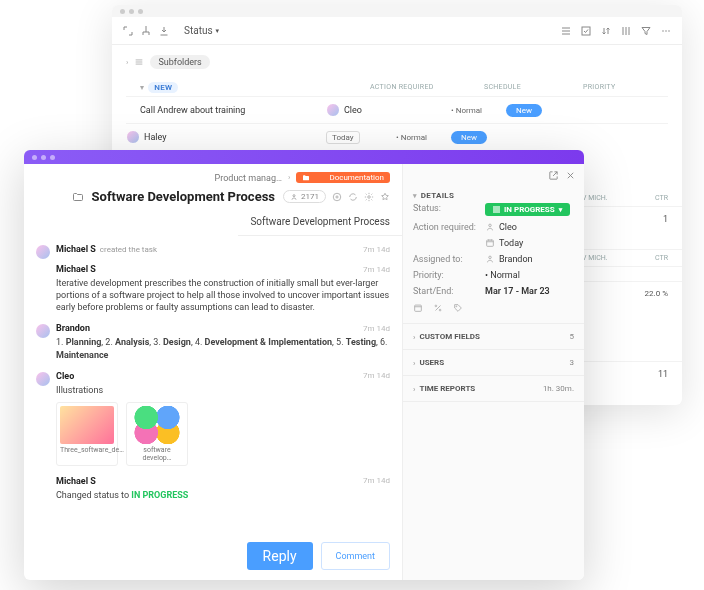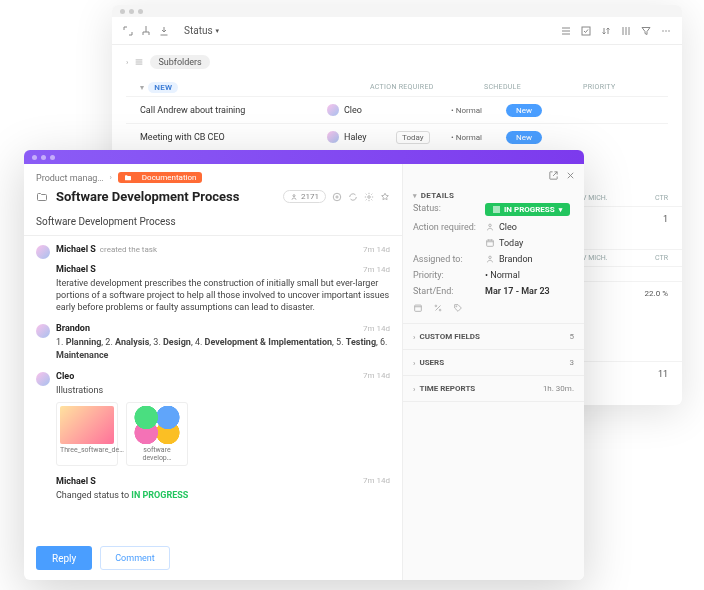--- a/index.html
+++ b/index.html
@@ -41,25 +41,25 @@
 
 .win-front {
   position: absolute; top: 150px; left: 24px; width: 560px; height: 430px;
   background: #fff; border-radius: 6px; box-shadow: 0 12px 50px rgba(0,0,0,0.18);
   overflow: hidden; display: flex; flex-direction: column;
 }
 .win-front .titlebar { height: 14px; background: linear-gradient(90deg,#8b5cf6,#7c3aed); display: flex; align-items: center; padding-left: 8px; gap: 4px; }
 .win-front .titlebar .tb-dot { background: rgba(255,255,255,0.5); }
 
 .front-body { display: flex; flex: 1; overflow: hidden; }
-.front-left { flex: 1; display: flex; flex-direction: column; overflow: hidden; }
+.front-left { flex: 1; display: flex; flex-direction: column; overflow: hidden; align-items: flex-end; }
 .front-right { width: 182px; border-left: 1px solid #eee; background: #fafafa; font-size: 9px; color: #444; display: flex; flex-direction: column; }
 
 .crumb-row { display: flex; align-items: center; gap: 6px; padding: 8px 12px 4px; font-size: 9px; color: #777; }
-.crumb-tag { background: #ff6b35; color: #fff; border-radius: 3px; padding: 1px 6px; font-size: 8px; display: inline-flex; align-items: center; gap: 10px; }
+.crumb-tag { background: #ff6b35; color: #fff; border-radius: 3px; padding: 1px 6px; font-size: 8px; display: inline-flex; align-items: center; gap: 19px; }
 
 .title-row { display: flex; align-items: center; padding: 2px 12px 8px; gap: 8px; }
 .title-row h1 { font-size: 13px; font-weight: 700; color: #222; flex: 1; }
 .folder-ic { width: 12px; height: 12px; color: #888; }
 .title-meta { display: flex; align-items: center; gap: 6px; font-size: 8px; color: #888; }
 .count-pill { border: 1px solid #ddd; border-radius: 10px; padding: 1px 6px; display: flex; align-items: center; gap: 3px; }
 .gear-ic, .plus-ic, .cycle-ic, .star-ic { width: 10px; height: 10px; color: #aaa; }
 
 .subtitle { font-size: 10px; color: #444; padding: 4px 12px 8px; border-bottom: 1px solid #eee; }
 
@@ -76,21 +76,21 @@
 .act-body { margin-top: 3px; font-size: 9px; line-height: 1.35; color: #444; }
 
 .thumb-row { display: flex; gap: 8px; margin-top: 6px; }
 .thumb { width: 62px; border: 1px solid #eee; border-radius: 3px; padding: 3px; font-size: 7px; color: #777; text-align: center; }
 .thumb .th-img { height: 38px; border-radius: 2px; margin-bottom: 2px; background: linear-gradient(135deg,#ffe29f 0%,#ffa99f 50%,#ff719a 100%); position: relative; overflow: hidden; }
 .thumb:nth-child(2) .th-img { background: radial-gradient(circle at 30% 30%, #4ade80 25%, transparent 26%), radial-gradient(circle at 70% 30%, #60a5fa 25%, transparent 26%), radial-gradient(circle at 30% 70%, #f472b6 25%, transparent 26%), radial-gradient(circle at 70% 70%, #fbbf24 25%, transparent 26%), #fff; }
 
 .in-progress { color: #22c55e; font-weight: 700; }
 
 .reply-row { display: flex; gap: 8px; padding: 6px 12px 10px; }
-.btn-reply { background: #4a9eff; color: #fff; border: none; border-radius: 3px; padding: 6px 16px; font-size: 10px; cursor: pointer; }
+.btn-reply { background: #4a9eff; color: #fff; border: none; border-radius: 3px; padding: 6px 16px; font-size: 14px; cursor: pointer; }
 .btn-comment { background: #fff; color: #4a9eff; border: 1px solid #cde2ff; border-radius: 3px; padding: 6px 14px; font-size: 9px; cursor: pointer; }
 
 
 .panel-head { display: flex; justify-content: flex-end; gap: 6px; padding: 6px 8px; }
 .panel-head svg { width: 11px; height: 11px; color: #888; }
 .panel-sec { padding: 4px 10px 8px; border-bottom: 1px solid #eee; }
 .panel-sec-title { font-size: 8px; font-weight: 700; color: #555; letter-spacing: 0.3px; display: flex; align-items: center; gap: 4px; }
 .panel-sec-title .caret { font-size: 7px; }
 .panel-row { display: flex; align-items: flex-start; font-size: 9px; padding: 3px 0; }
 .panel-row .lbl { width: 72px; color: #888; }
@@ -174,23 +174,20 @@
             <div class="avatar-sm"></div>
             <span>Cleo</span>
           </div>
         <div></div>
         <div class="prio">• Normal</div>
         <div><span class="status-new">New</span></div>
         <div></div>
           <div></div>
       </div>
       <div class="back-row">
-        <div class="name">
-            <span>Meeting with CB CEO</span>
-          </div>
         <div class="assignee">
             <div class="avatar-sm"></div>
             <span>Haley</span>
           </div>
         <div><span class="today-box">Today</span></div>
         <div class="prio">• Normal</div>
         <div><span class="status-new">New</span></div>
         <div></div>
           <div></div>
       </div>

